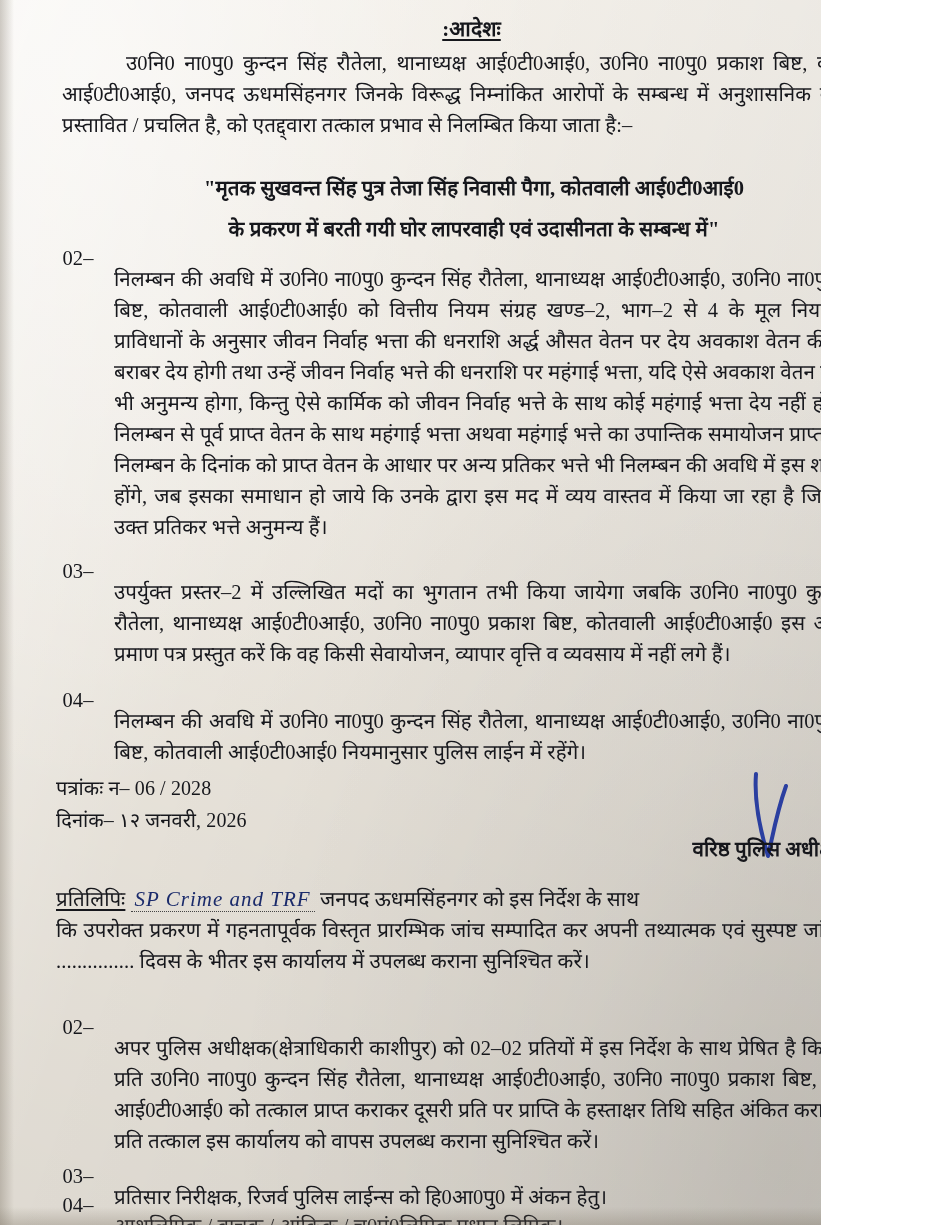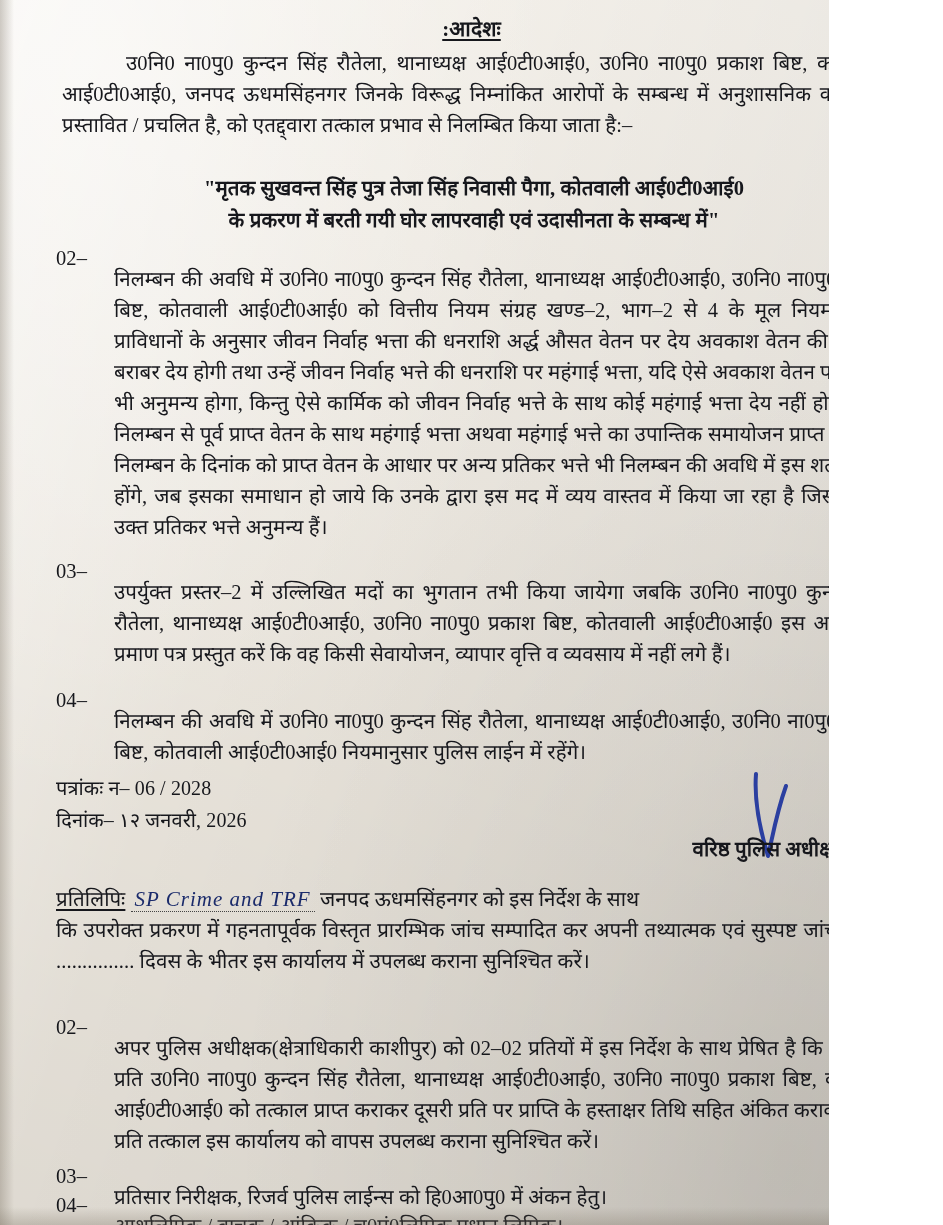--- a/index.html
+++ b/index.html
@@ -12,21 +12,20 @@
   }
   .page {
     position: relative;
     width: 821px;
     height: 1225px;
     overflow: hidden;
     background: #efeae1;
     background-image:
       linear-gradient(110deg, rgba(255,255,255,0.55) 0%, rgba(255,255,255,0.0) 35%, rgba(0,0,0,0.045) 75%, rgba(0,0,0,0.10) 100%),
       linear-gradient(200deg, rgba(255,255,255,0.35) 0%, rgba(0,0,0,0.03) 60%, rgba(0,0,0,0.07) 100%);
-    padding-left: 8px;
   }
   .paper-tint {
     position: absolute;
     inset: 0;
     pointer-events: none;
     background:
       radial-gradient(ellipse at 10% 5%, rgba(255,255,255,0.45), rgba(255,255,255,0) 45%),
       radial-gradient(ellipse at 95% 95%, rgba(0,0,0,0.08), rgba(0,0,0,0) 50%);
   }
   .edge-shadow-left {
@@ -89,32 +88,33 @@
 
   .p-quote {
     left: 62px;
     top: 172px;
     width: 824px;
     font-weight: 700;
     text-align: center;
     line-height: 32px;
   }
   .p-quote .l1 { display: block; }
-  .p-quote .l2 { display: block; }
+  .p-quote .l2 { display: block; margin-top: 9px; }
 
   .numbered {
     position: absolute;
     display: flex;
     gap: 14px;
   }
   .numbered .num {
     flex: 0 0 auto;
     width: 44px;
     font-size: 20.5px;
     line-height: 31px;
+    text-align: center;
   }
   .numbered .body {
     flex: 1 1 auto;
     font-size: 20.5px;
     line-height: 31px;
     text-align: justify;
     margin-top: 21px;
   }
 
   .n02 { left: 56px; top: 243px; width: 834px; }

